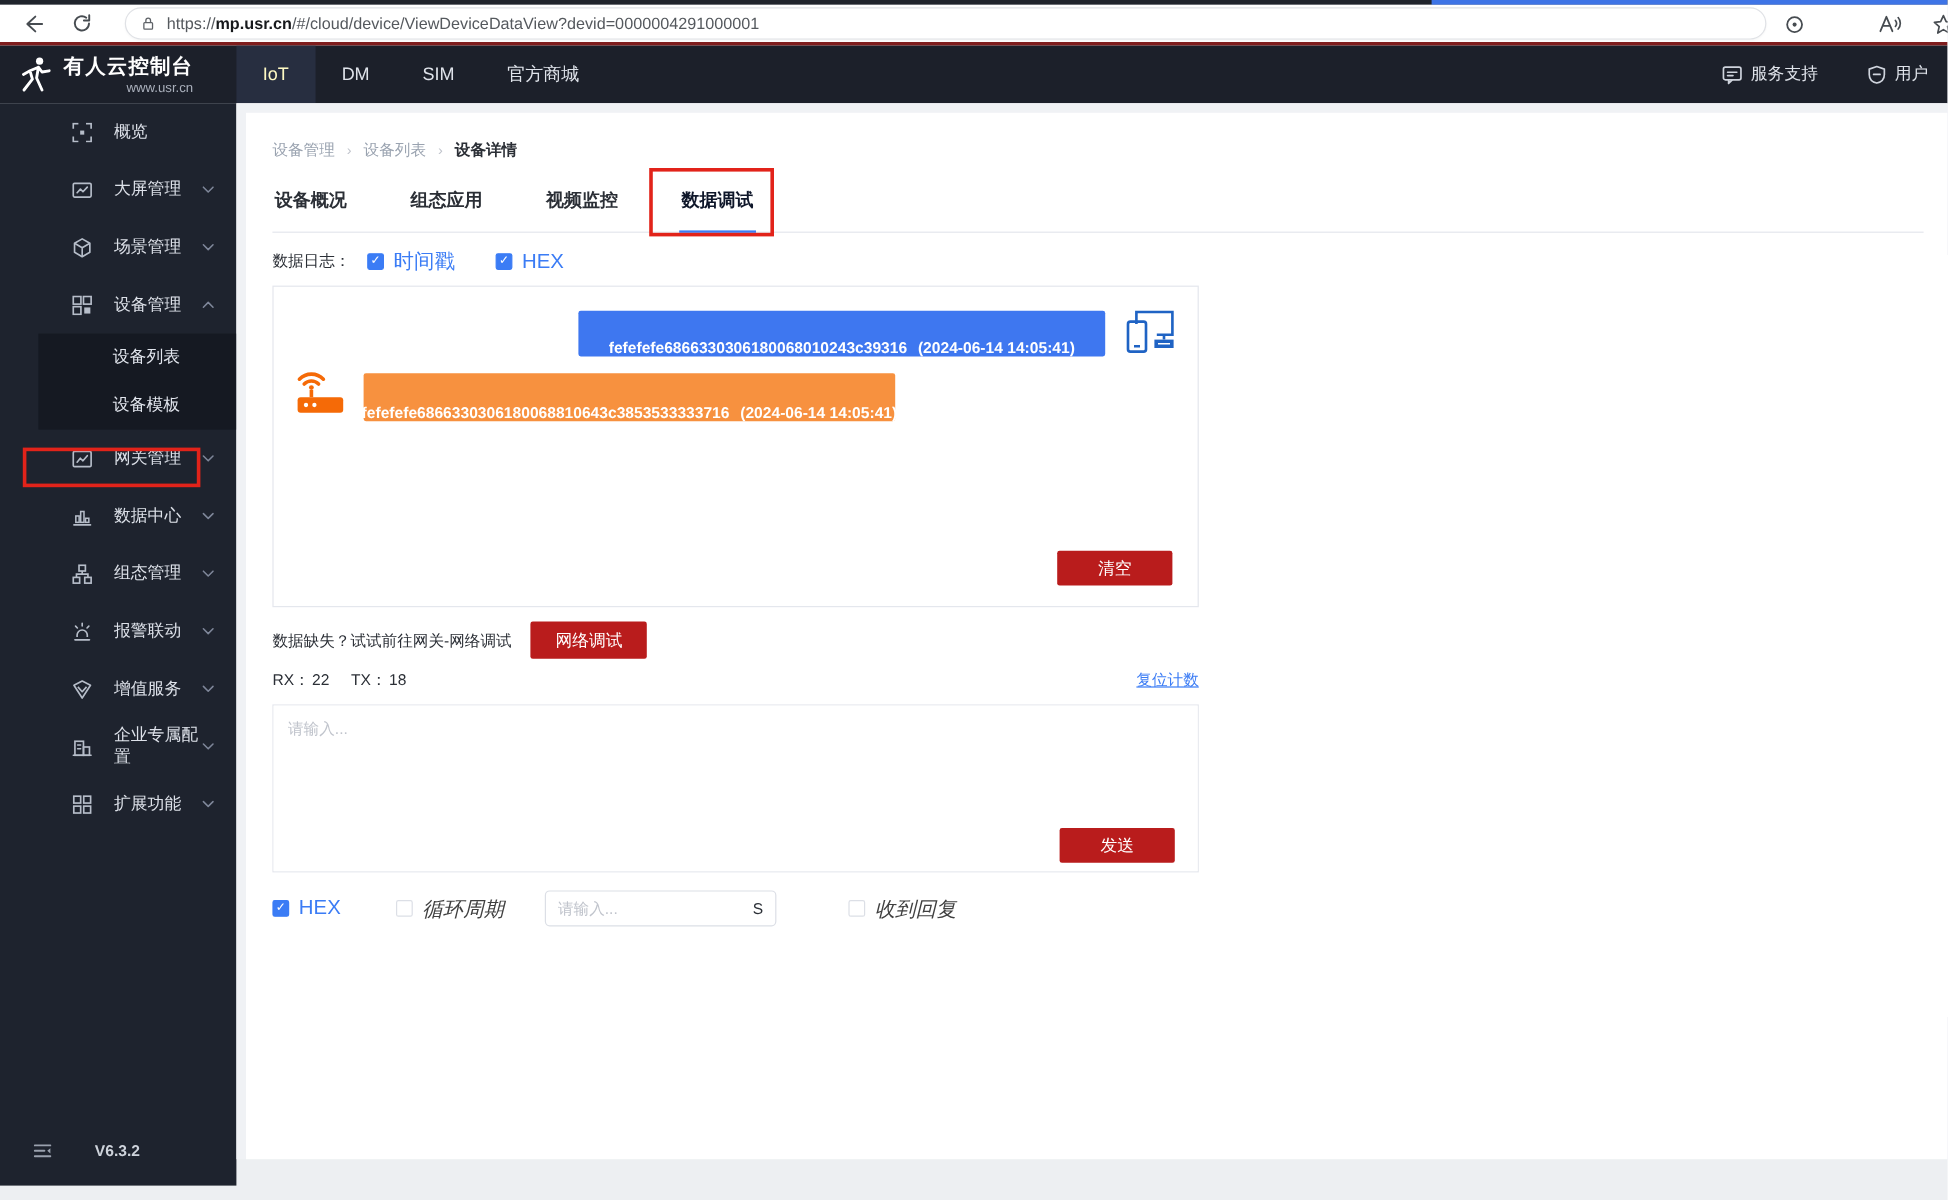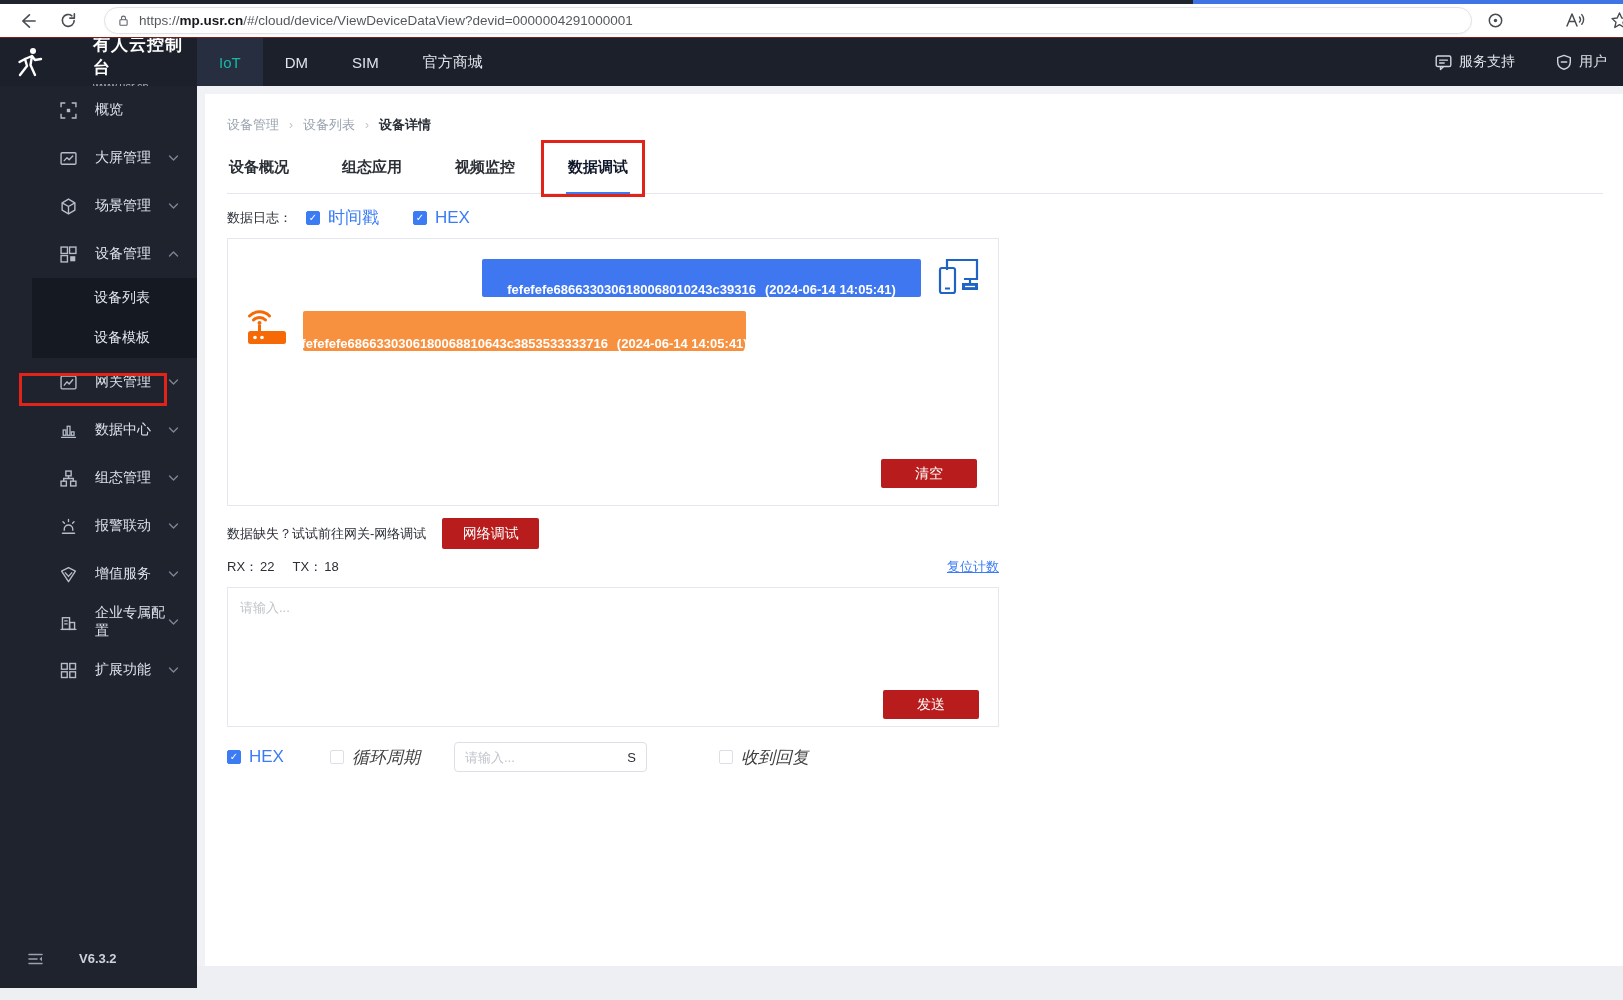--- a/index.html
+++ b/index.html
@@ -5,42 +5,42 @@
   * { margin:0; padding:0; box-sizing:border-box; }
   html,body { width:1623px; height:1000px; }
   body { font-family:"Liberation Sans","DejaVu Sans",sans-serif; background:#edeff2; position:relative; overflow:hidden; }
 
   
   .win-strip { position:absolute; top:0; left:0; width:100%; height:4px; background:#20242c; }
   .win-strip .blue-seg { position:absolute; right:0; top:0; width:430px; height:4px; background:#3e74e6; }
 
   
   .browser-bar { position:absolute; top:4px; left:0; width:100%; height:34px; background:#fff;
-                 border-bottom:1px solid #7f1d1d; display:flex; align-items:center; }
+                 border-bottom:3px solid #7f1d1d; display:flex; align-items:center; }
   .b-icon { display:flex; align-items:center; justify-content:center; width:28px; height:28px; color:#474c51; cursor:pointer; flex:0 0 auto; }
   .b-icon.back { margin-left:14px; }
   .b-icon.refresh { margin-left:12px; }
   .address-bar { margin-left:22px; width:1368px; height:27px; border:1px solid #e0e2e6; border-radius:14px;
                  background:#fff; display:flex; align-items:center; padding:0 12px; box-shadow:0 1px 2px rgba(0,0,0,.04); }
   .address-bar .lock { display:flex; color:#5f6368; margin-right:9px; }
   .url { font-size:13.5px; color:#55595e; white-space:nowrap; overflow:hidden; }
   .url b { color:#17191c; font-weight:700; }
   .b-right { position:absolute; top:7px; display:flex; align-items:center; justify-content:center; width:26px; height:26px; color:#474c51; cursor:pointer; }
   .b-loc { left:1482px; } .b-read { left:1562px; } .b-star { left:1606px; }
 
   
   .app-header { position:absolute; top:38px; left:0; width:100%; height:48px; background:#1c202a; overflow:hidden; }
   .logo-block { position:absolute; left:0; top:0; width:197px; height:48px; display:flex; align-items:center; padding-left:16px; }
   .logo-icon { color:#fff; margin-right:9px; display:flex; }
-  .logo-texts { display:flex; flex-direction:column; align-items:flex-start;margin-left:40px; }
+  .logo-texts { display:flex; flex-direction:column; align-items:flex-end; }
   .logo-title { color:#fff; font-size:17px; font-weight:700; letter-spacing:1px; }
   .logo-sub { color:#aab0bc; font-size:11px; margin-top:1px; }
   .top-nav { position:absolute; left:197px; top:0; height:48px; display:flex; }
   .top-nav-item { height:48px; padding:0 22px; display:flex; align-items:center; font-size:15px; color:#dfe3ea; cursor:pointer; }
-  .top-nav-item.active { background:#272e40; color:#14b8a6; }
+  .top-nav-item.active { background:#272e40; color:#fef9c3; }
   .hdr-right { position:absolute; top:0; height:48px; display:flex; align-items:center; color:#dfe3ea; font-size:14px; cursor:pointer; }
   .hdr-right .hicon { display:flex; margin-right:7px; color:#cfd4dd; }
   .hdr-support { left:1435px; } .hdr-user { left:1556px; }
 
   
   .sidebar { position:absolute; top:86px; left:0; width:197px; height:902px; background:#1e232e;padding-left:32px; }
   .nav-item { height:48px; display:flex; align-items:center; padding:0 18px 0 28px; color:#dde1e9; font-size:14px; cursor:pointer; }
   .nav-icon { width:17px; height:17px; margin-right:18px; color:#b6bdc9; display:flex; flex:0 0 auto; }
   .nav-label { flex:1; }
   .nav-chevron { color:#7e8699; display:flex; }
@@ -101,21 +101,21 @@
   .compose { width:100%; height:100%; border:none; outline:none; resize:none; padding:11px 12px; font-size:13px; font-family:inherit; color:#2b2f36; }
   .compose::placeholder { color:#c0c4cc; }
   .send-btn { position:absolute; right:19px; bottom:7px; width:96px; height:29px; }
 
   .controls-row { position:absolute; left:22px; top:648px; display:flex; align-items:center; }
   .controls-row .gap46 { margin-left:46px; }
   .cycle-input-wrap { margin-left:34px; width:193px; height:30px; border:1px solid #dcdfe6; border-radius:4px; display:flex; align-items:center; background:#fff; }
   .cycle-input { flex:1; border:none; outline:none; padding:0 10px; font-size:13px; font-family:inherit; color:#2b2f36; min-width:0; }
   .cycle-input::placeholder { color:#c0c4cc; }
   .cycle-unit { padding-right:10px; font-size:13px; color:#2b2f36; }
-  .controls-row .gap36 { margin-left:56px;padding-left:16px; }
+  .controls-row .gap36 { margin-left:44px;padding-left:16px; }
 
   svg { display:block; }
 </style>
 </head>
 <body>
 
 <div class="win-strip">
     <div class="blue-seg"></div>
   </div>
 

